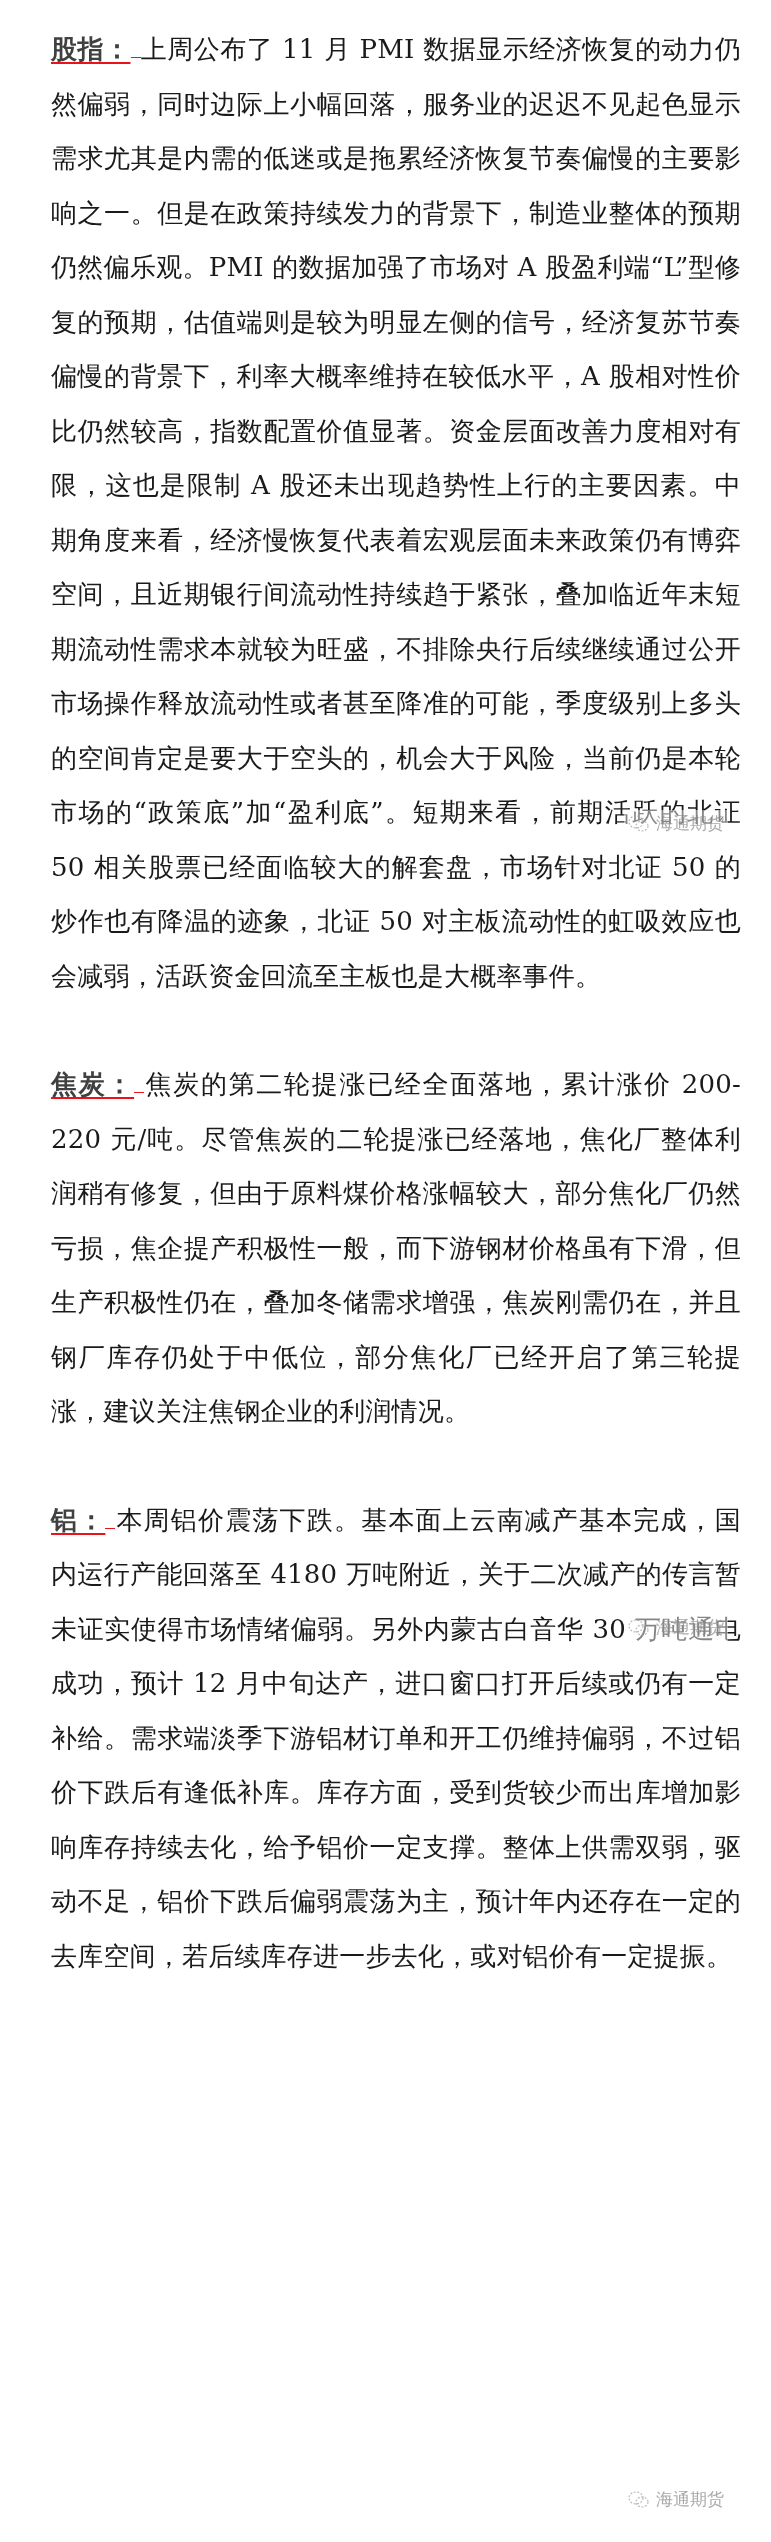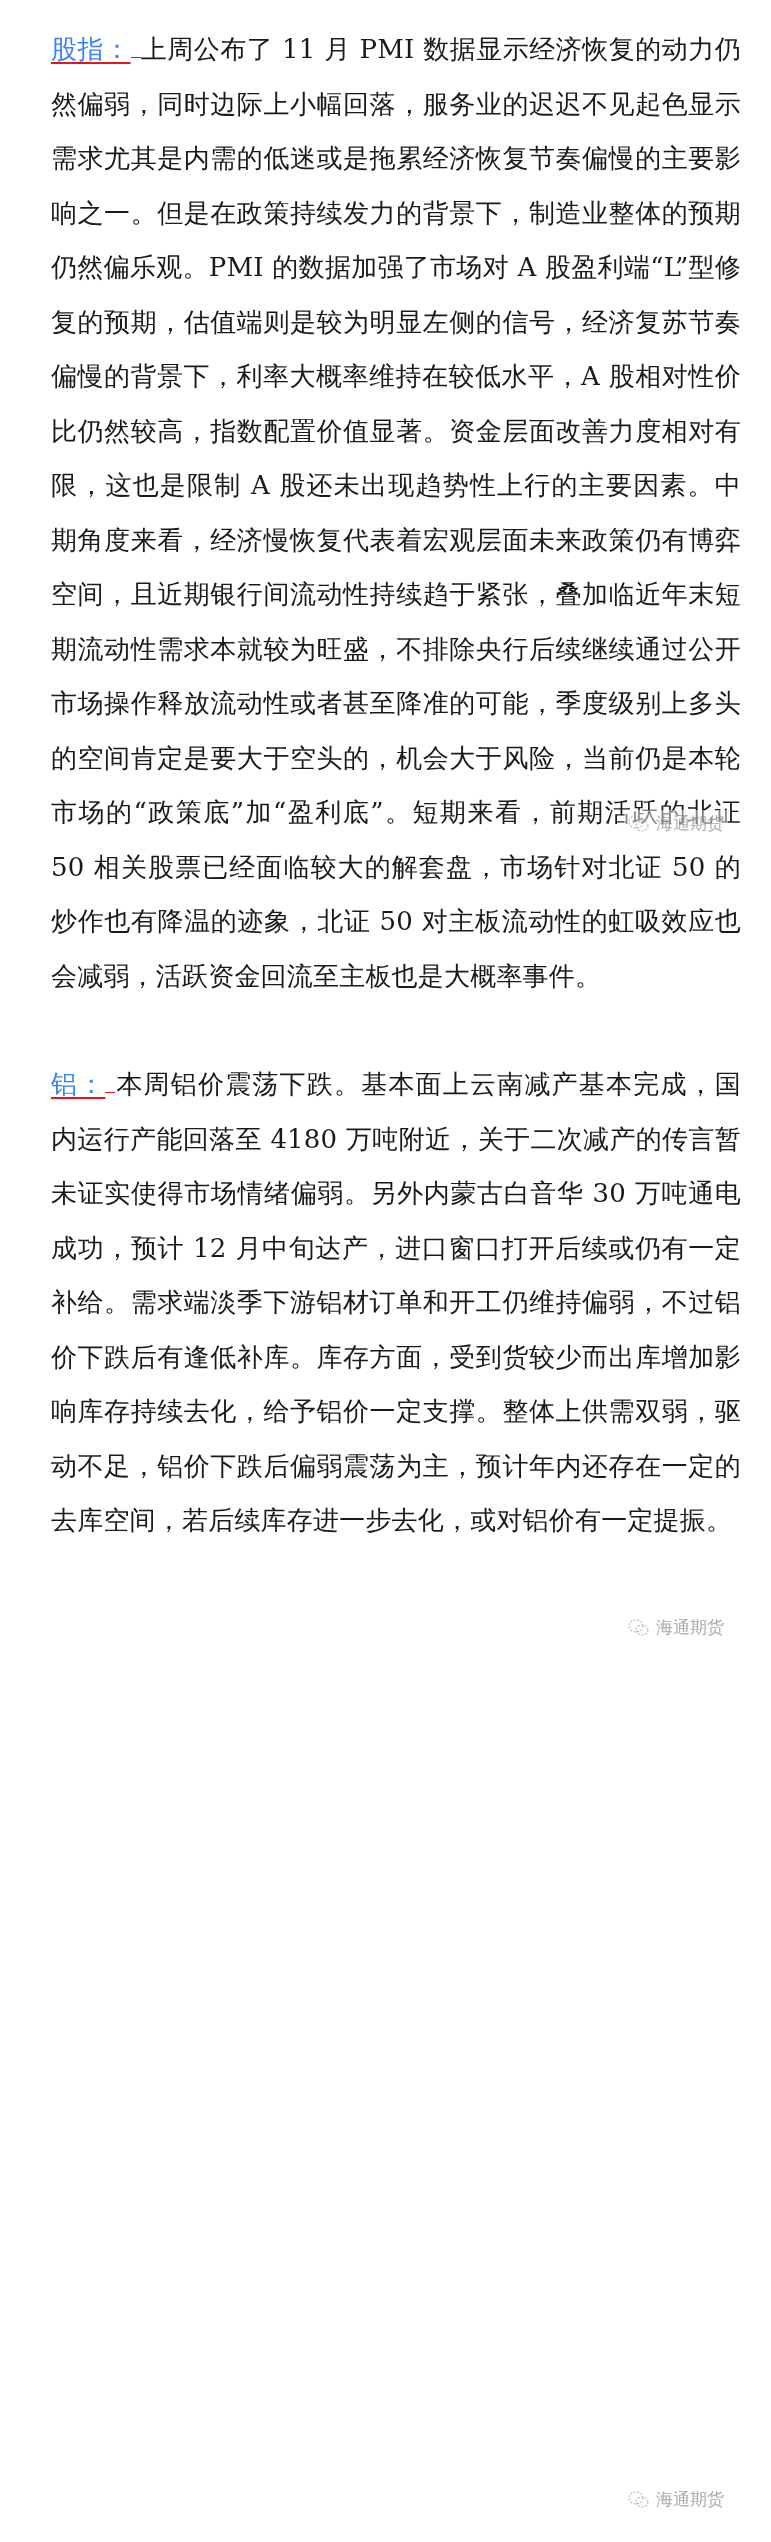--- a/index.html
+++ b/index.html
@@ -23,22 +23,22 @@
     }
     .section {
       position: relative;
       font-size: 26px;
       line-height: 54.5px;
       letter-spacing: 0.2px;
       text-align: justify;
       margin: 0;
     }
     .label {
-      color: #3b82f6;
-      font-weight: normal;
+      color: #404040;
+      font-weight: bold;
       text-decoration: underline;
       text-decoration-color: #e8141c;
       text-underline-offset: 4px;
     }
     .label-gap {
       display: inline-block;
       width: 10px;
       border-bottom: 1px solid #e8141c;
       height: 22px;
       vertical-align: baseline;
@@ -64,20 +64,23 @@
 </head>
 <body>
 
 <div class="doc">
 
   <p class="section" style="margin-bottom:54px;">
     <span class="label">股指：</span><span class="label-gap"></span><span>上周公布了 11 月 PMI 数据显示经济恢复的动力仍然偏弱，同时边际上小幅回落，服务业的迟迟不见起色显示需求尤其是内需的低迷或是拖累经济恢复节奏偏慢的主要影响之一。但是在政策持续发力的背景下，制造业整体的预期仍然偏乐观。PMI 的数据加强了市场对 A 股盈利端“L”型修复的预期，估值端则是较为明显左侧的信号，经济复苏节奏偏慢的背景下，利率大概率维持在较低水平，A 股相对性价比仍然较高，指数配置价值显著。资金层面改善力度相对有限，这也是限制 A 股还未出现趋势性上行的主要因素。中期角度来看，经济慢恢复代表着宏观层面未来政策仍有博弈空间，且近期银行间流动性持续趋于紧张，叠加临近年末短期流动性需求本就较为旺盛，不排除央行后续继续通过公开市场操作释放流动性或者甚至降准的可能，季度级别上多头的空间肯定是要大于空头的，机会大于风险，当前仍是本轮市场的“政策底”加“盈利底”。短期来看，前期活跃的北证 50 相关股票已经面临较大的解套盘，市场针对北证 50 的炒作也有降温的迹象，北证 50 对主板流动性的虹吸效应也会减弱，活跃资金回流至主板也是大概率事件。</span>
   </p>
 
 
+  <p class="section" style="margin-top:54px;margin-bottom:54px;">
+    <span class="label">焦炭：</span><span class="label-gap"></span><span>焦炭的第二轮提涨已经全面落地，累计涨价 200-220 元/吨。尽管焦炭的二轮提涨已经落地，焦化厂整体利润稍有修复，但由于原料煤价格涨幅较大，部分焦化厂仍然亏损，焦企提产积极性一般，而下游钢材价格虽有下滑，但生产积极性仍在，叠加冬储需求增强，焦炭刚需仍在，并且钢厂库存仍处于中低位，部分焦化厂已经开启了第三轮提涨，建议关注焦钢企业的利润情况。</span>
+  </p>
 
   <p class="section" style="margin-bottom:54px;">
     <span class="label">铝：</span><span class="label-gap"></span><span>本周铝价震荡下跌。基本面上云南减产基本完成，国内运行产能回落至 4180 万吨附近，关于二次减产的传言暂未证实使得市场情绪偏弱。另外内蒙古白音华 30 万吨通电成功，预计 12 月中旬达产，进口窗口打开后续或仍有一定补给。需求端淡季下游铝材订单和开工仍维持偏弱，不过铝价下跌后有逢低补库。库存方面，受到货较少而出库增加影响库存持续去化，给予铝价一定支撑。整体上供需双弱，驱动不足，铝价下跌后偏弱震荡为主，预计年内还存在一定的去库空间，若后续库存进一步去化，或对铝价有一定提振。</span>
   </p>
 
 </div>
 
 <div class="watermark" style="left:624px; top:810px;">
   <svg class="wm-icon" viewBox="0 0 22 20">
     <ellipse cx="8" cy="8" rx="7" ry="6" fill="none" stroke="#b0b0b0" stroke-width="1.2" stroke-dasharray="2 1.5"></ellipse>

